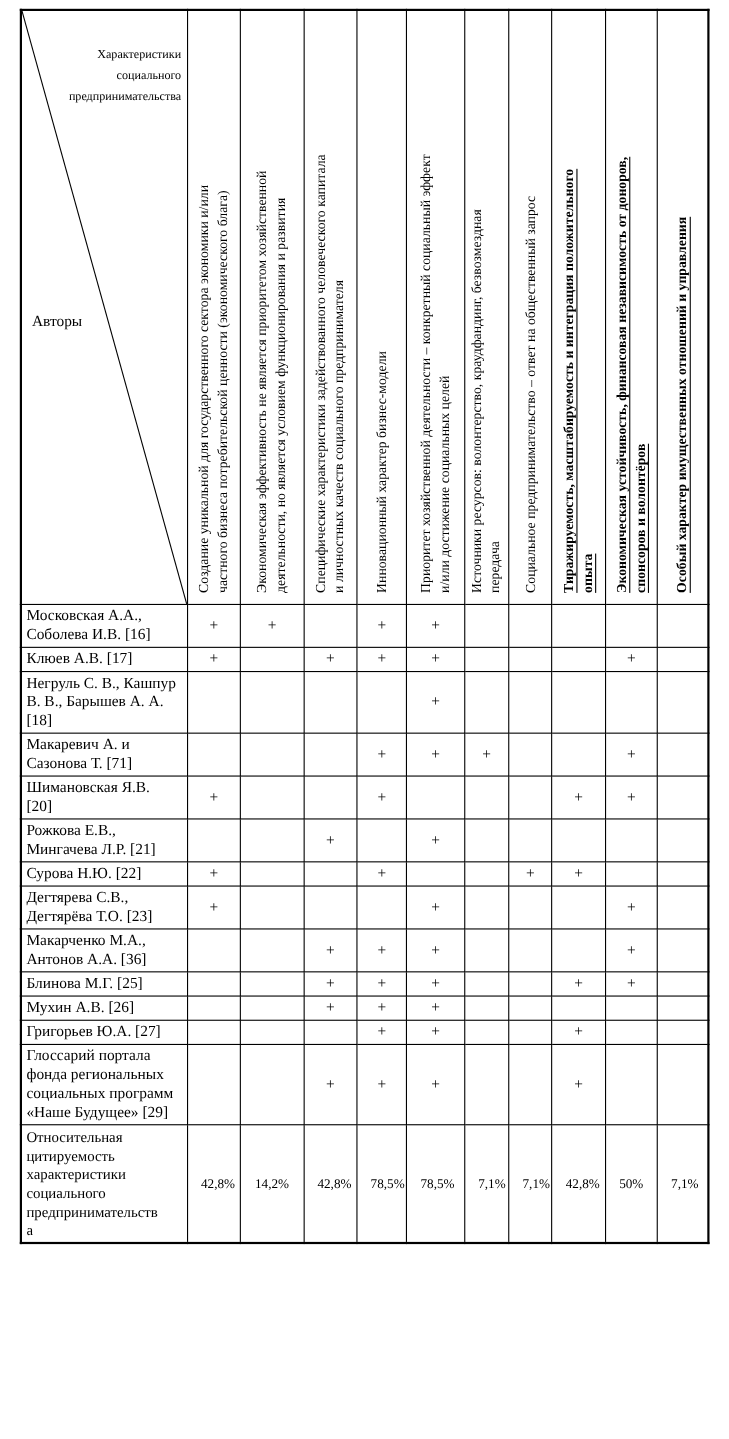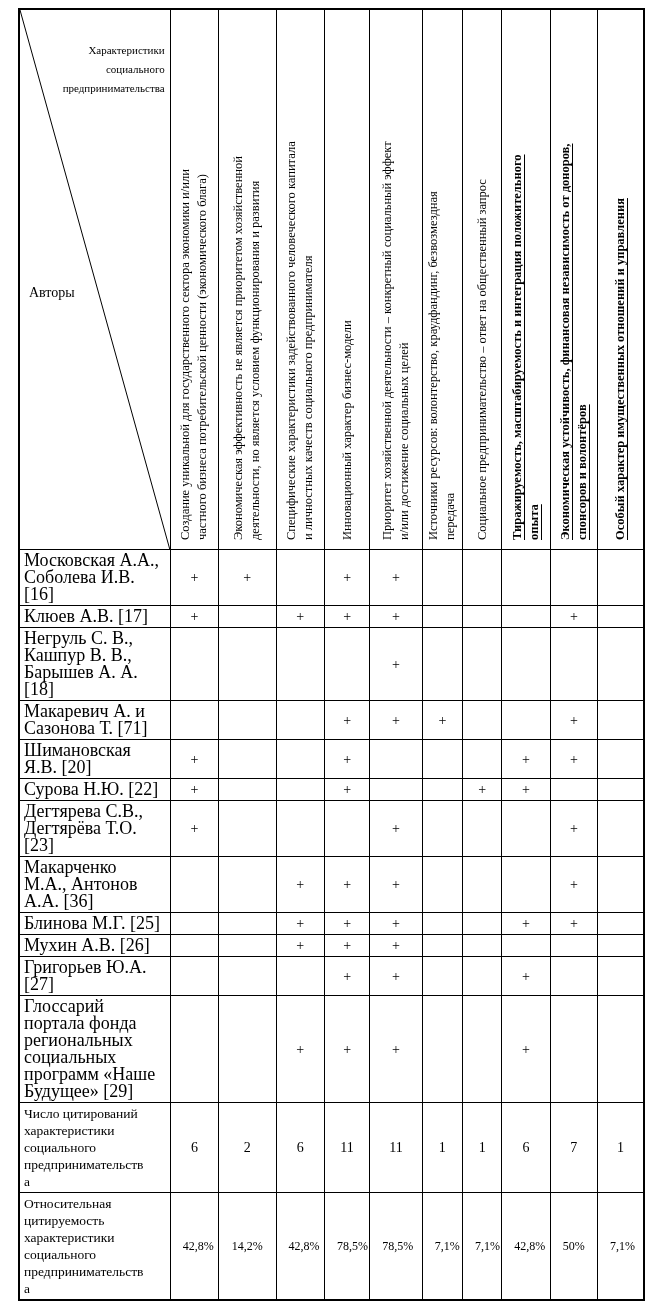--- a/index.html
+++ b/index.html
@@ -74,21 +74,21 @@
     line-height: 17px;
     text-align: left;
     white-space: pre-line;
   }
   th.rot.emph .vtext {
     font-weight: bold;
     text-decoration: underline;
   }
   
   td.author {
-    font-size: 18px;
+    font-size: 14px;
     line-height: 17px;
     padding: 2px 8px 2px 4px;
     overflow-wrap: break-word;
     word-break: break-word;
   }
   td.mark {
     text-align: center;
     vertical-align: middle;
     font-size: 14px;
     line-height: 17px;
@@ -223,20 +223,33 @@
           <td class="mark"></td>
           <td class="mark">+</td>
           <td class="mark"></td>
           <td class="mark"></td>
           <td class="mark"></td>
           <td class="mark">+</td>
           <td class="mark">+</td>
           <td class="mark"></td>
         </tr>
         <tr>
+          <td class="author">Рожкова Е.В., Мингачева Л.Р. [21]</td>
+          <td class="mark"></td>
+          <td class="mark"></td>
+          <td class="mark">+</td>
+          <td class="mark"></td>
+          <td class="mark">+</td>
+          <td class="mark"></td>
+          <td class="mark"></td>
+          <td class="mark"></td>
+          <td class="mark"></td>
+          <td class="mark"></td>
+        </tr>
+        <tr>
           <td class="author">Сурова Н.Ю. [22]</td>
           <td class="mark">+</td>
           <td class="mark"></td>
           <td class="mark"></td>
           <td class="mark">+</td>
           <td class="mark"></td>
           <td class="mark"></td>
           <td class="mark">+</td>
           <td class="mark">+</td>
           <td class="mark"></td>
@@ -312,33 +325,20 @@
           <td class="mark"></td>
           <td class="mark"></td>
           <td class="mark">+</td>
           <td class="mark">+</td>
           <td class="mark">+</td>
           <td class="mark"></td>
           <td class="mark"></td>
           <td class="mark">+</td>
           <td class="mark"></td>
           <td class="mark"></td>
-        </tr>
-        <tr>
-          <td class="sumlabel">Число цитирований характеристики социального предпринимательства</td>
-          <td class="num">6</td>
-          <td class="num">2</td>
-          <td class="num">6</td>
-          <td class="num">11</td>
-          <td class="num">11</td>
-          <td class="num">1</td>
-          <td class="num">1</td>
-          <td class="num">6</td>
-          <td class="num">7</td>
-          <td class="num">1</td>
         </tr>
         <tr>
           <td class="sumlabel">Относительная цитируемость характеристики социального предпринимательства</td>
           <td class="pct">42,8%</td>
           <td class="pct">14,2%</td>
           <td class="pct">42,8%</td>
           <td class="pct">78,5%</td>
           <td class="pct">78,5%</td>
           <td class="pct">7,1%</td>
           <td class="pct">7,1%</td>

